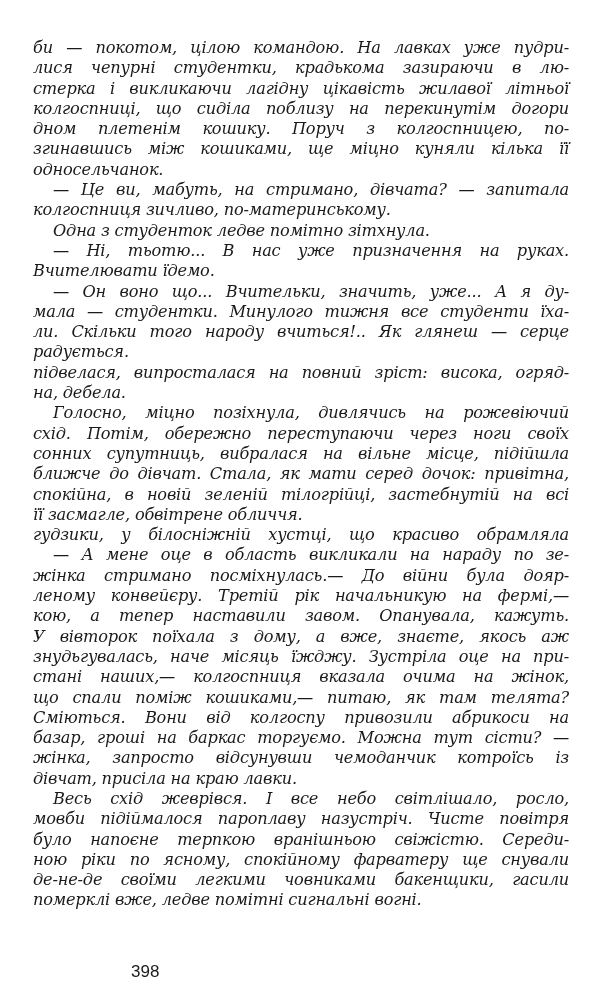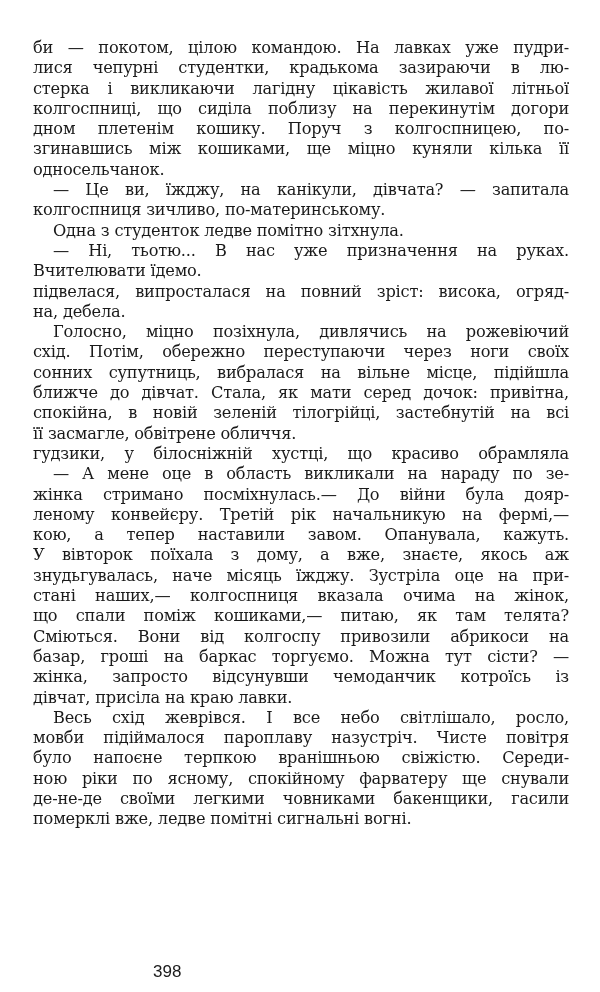--- a/index.html
+++ b/index.html
@@ -3,51 +3,57 @@
 <meta charset="utf-8">
 <style>
   html, body { margin: 0; padding: 0; background: #ffffff; }
   body { width: 600px; height: 992px; position: relative; overflow: hidden; }
   .page {
     position: absolute; left: 33px; top: 38px; width: 536px;
     font-family: "DejaVu Serif", "Liberation Serif", serif;
     font-size: 16.2px; line-height: 20.3px; color: #1a1a1a;
     letter-spacing: -0.2px;
   }
-  .line { display: block; white-space: nowrap; height: 20.3px; text-align: justify; text-align-last: justify; }
+  .line { display: block; white-space: nowrap; height: 20.3px; text-align: justify; text-align-last: justify; font-style: italic; }
   .line.last { text-align-last: left; }
   .line.indent { padding-left: 20px; }
   .page-number {
     position: absolute; left: 131px; top: 962px;
-    font-family: "Liberation Sans", sans-serif; font-size: 17px; color: #1a1a1a; margin-left: 22px;
+    font-family: "Liberation Sans", sans-serif; font-size: 17px; color: #1a1a1a;
   }
 </style>
 </head>
 <body>
 
 <div class="page" id="page-body">
     <div>
       <span class="line">би — покотом, цілою командою. На лавках уже пудри-</span>
       <span class="line">лися чепурні студентки, крадькома зазираючи в лю-</span>
       <span class="line">стерка і викликаючи лагідну цікавість жилавої літньої</span>
       <span class="line">колгоспниці, що сиділа поблизу на перекинутім догори</span>
       <span class="line">дном плетенім кошику. Поруч з колгоспницею, по-</span>
       <span class="line">згинавшись між кошиками, ще міцно куняли кілька її</span>
       <span class="line last">односельчанок.</span>
     </div>
     <div>
-      <span class="line indent">— Це ви, їжджу, на канікули, дівчата? — запитала</span>
+      <span class="line indent">— Це ви, мабуть, на стримано, дівчата? — запитала</span>
       <span class="line last">колгоспниця зичливо, по-материнському.</span>
     </div>
     <div>
       <span class="line indent last">Одна з студенток ледве помітно зітхнула.</span>
     </div>
     <div>
       <span class="line indent">— Ні, тьотю... В нас уже призначення на руках.</span>
       <span class="line last">Вчителювати їдемо.</span>
+    </div>
+    <div>
+      <span class="line indent">— Он воно що... Вчительки, значить, уже... А я ду-</span>
+      <span class="line">мала — студентки. Минулого тижня все студенти їха-</span>
+      <span class="line">ли. Скільки того народу вчиться!.. Як глянеш — серце</span>
+      <span class="line last">радується.</span>
     </div>
     <div>
       <span class="line">підвелася, випросталася на повний зріст: висока, огряд-</span>
       <span class="line last">на, дебела.</span>
     </div>
     <div>
       <span class="line indent">Голосно, міцно позіхнула, дивлячись на рожевіючий</span>
       <span class="line">схід. Потім, обережно переступаючи через ноги своїх</span>
       <span class="line">сонних супутниць, вибралася на вільне місце, підійшла</span>
       <span class="line">ближче до дівчат. Стала, як мати серед дочок: привітна,</span>

